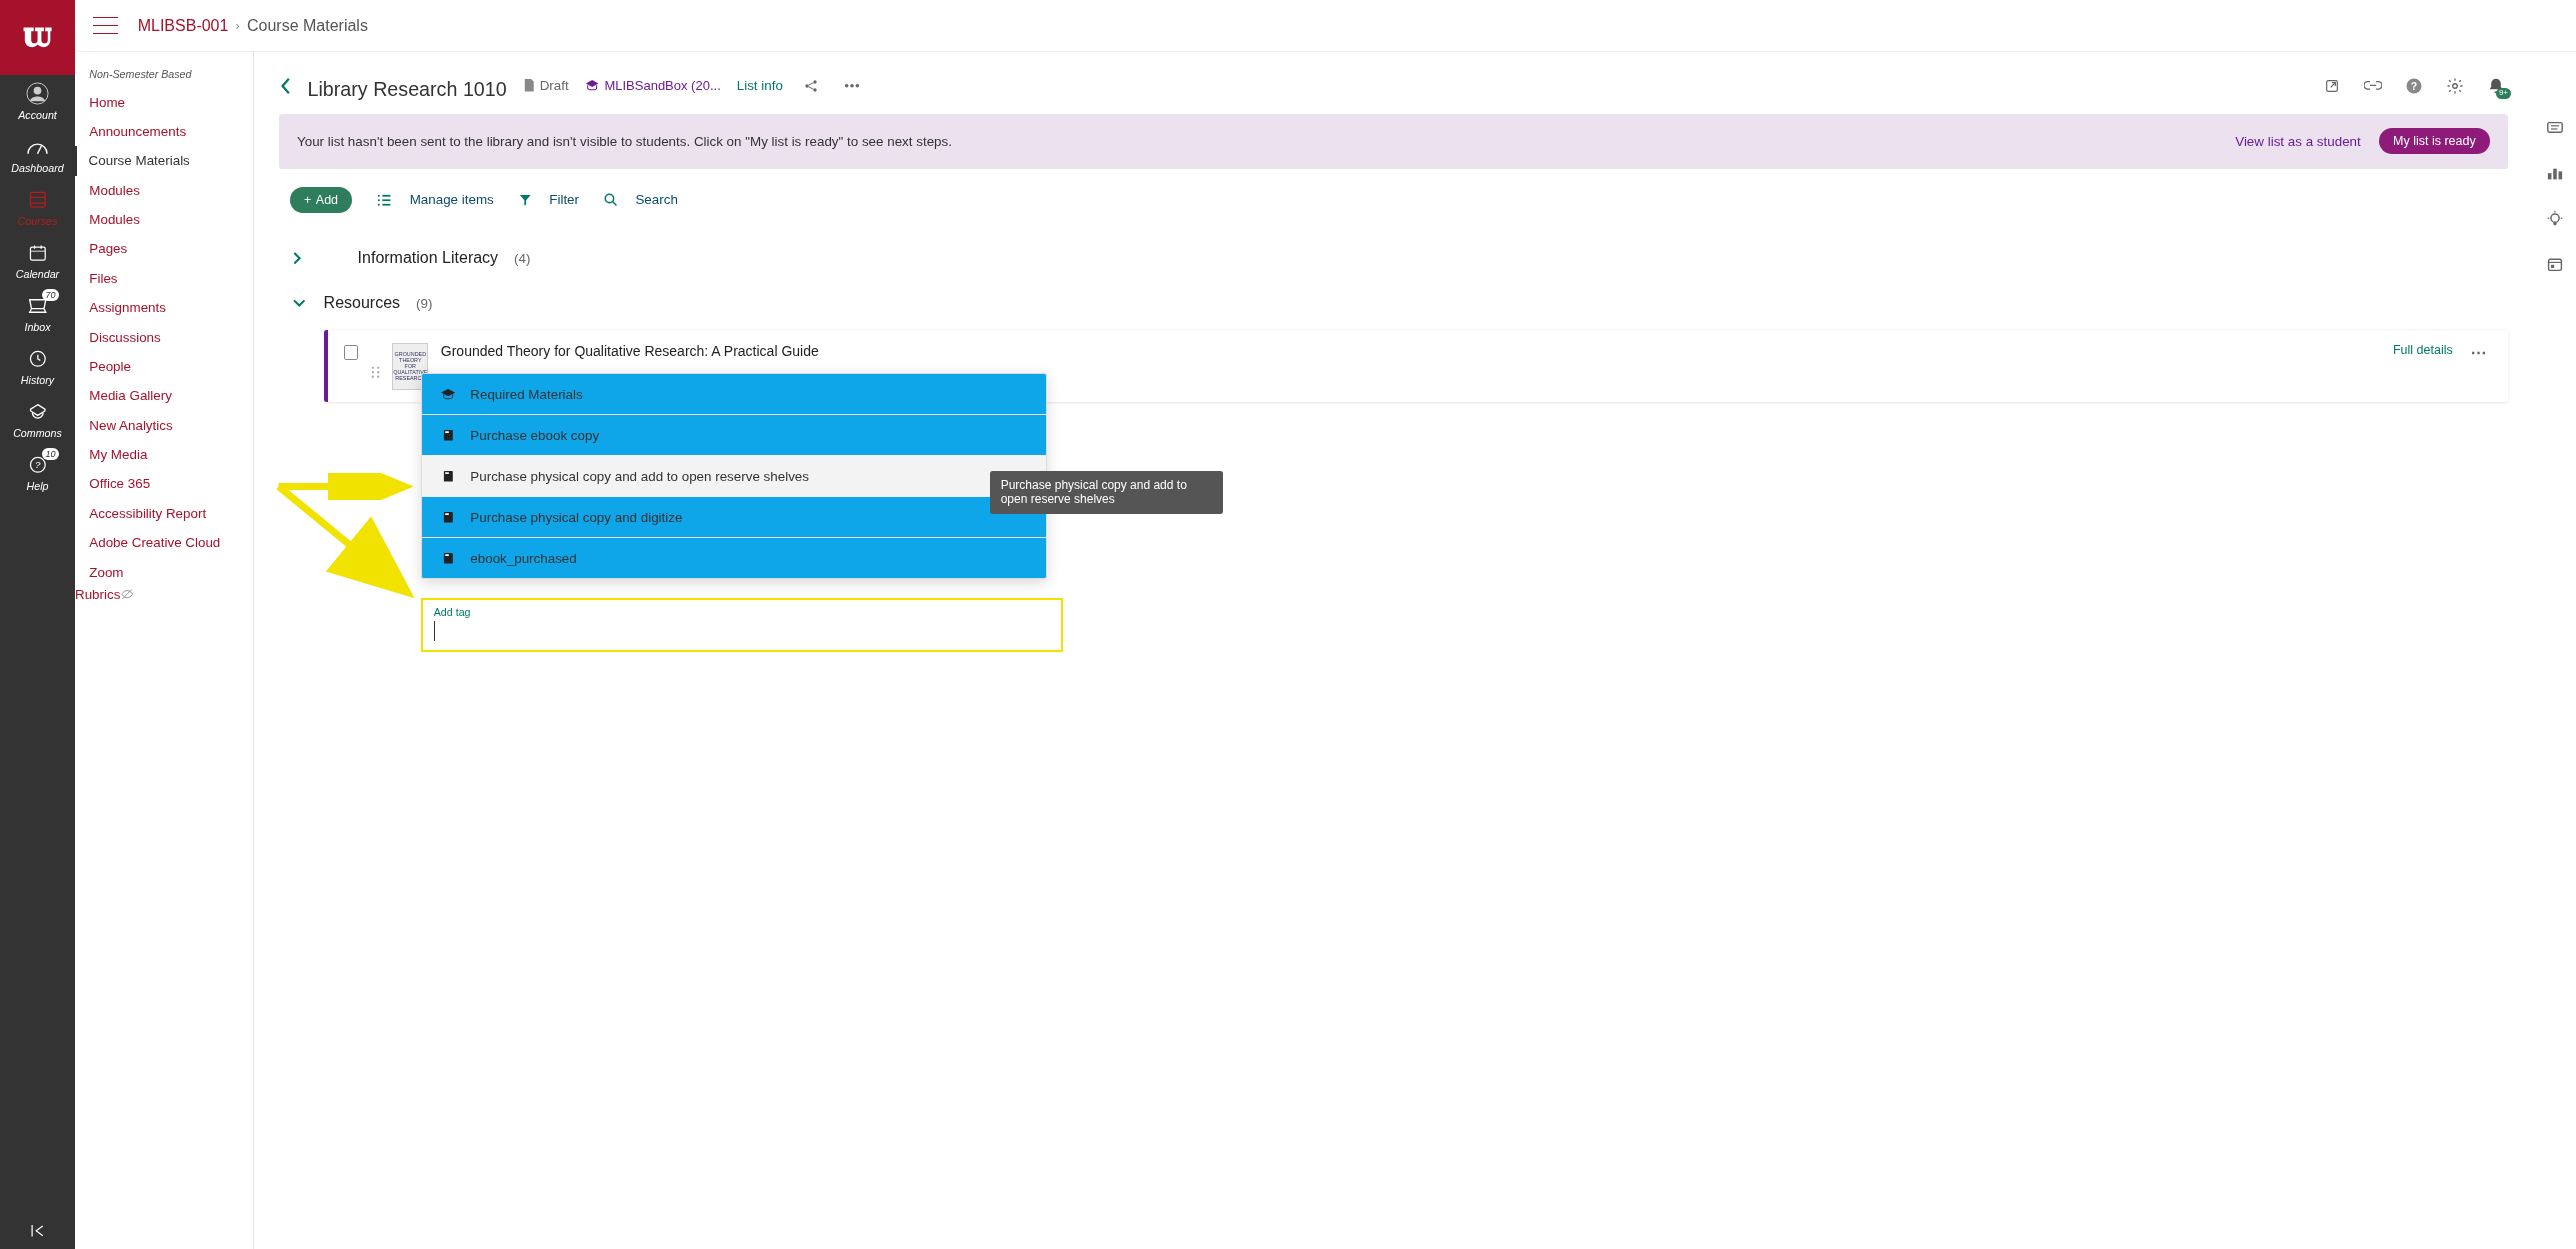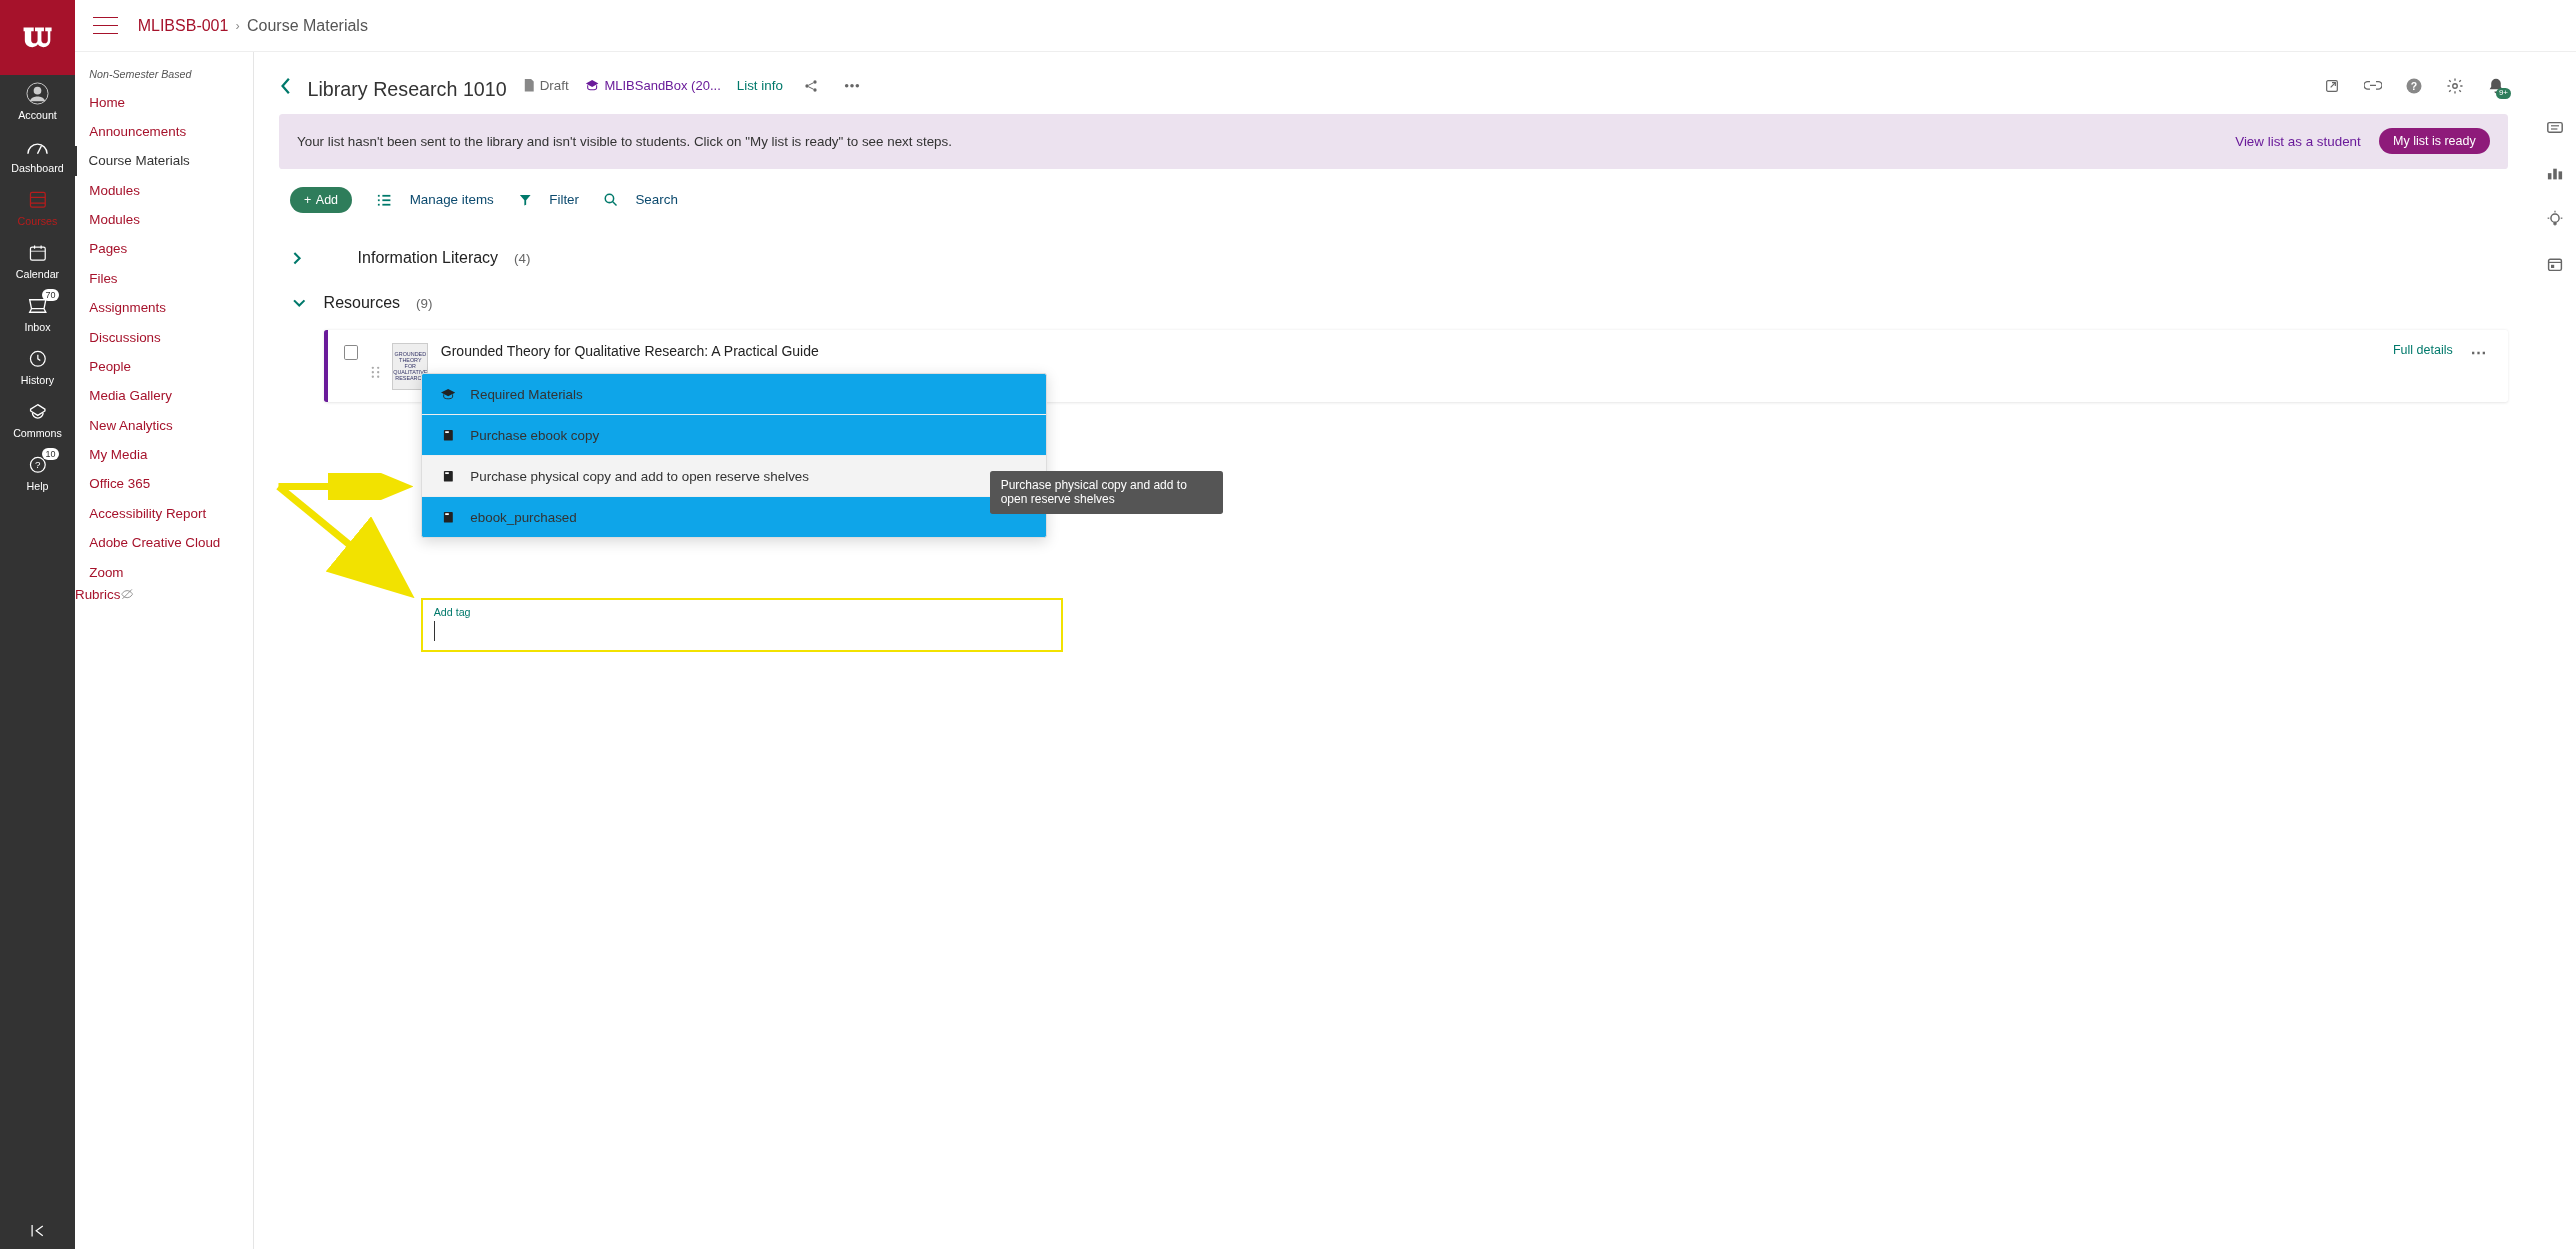--- a/index.html
+++ b/index.html
@@ -2,21 +2,21 @@
 <html style="font-size:14.3px"><head>
 <meta charset="utf-8">
 <style>
 * { box-sizing: border-box; margin: 0; padding: 0; }
 body { font-family: -apple-system, "Helvetica Neue", Arial, sans-serif; font-size: 12.5px; color: #333; background: #fff; overflow: hidden; }
 .app { display: flex; height: 100vh; width: 100vw; }
 
 
 .appnav { width: 75px; background: #333; color: #fff; display: flex; flex-direction: column; align-items: center; }
 .appnav .logo { width: 75px; height: 75px; background: #a6122b; display: flex; align-items: center; justify-content: center; }
-.appnav .item { width: 75px; display: flex; flex-direction: column; align-items: center; padding: 7.2px 0; color: #fff; font-size: 10.7px; cursor: pointer; position: relative; }
+.appnav .item { width: 75px; display: flex; flex-direction: column; align-items: center; padding: 7.2px 0; color: #fff; font-size: 10.7px; cursor: pointer; position: relative; font-style: italic; }
 .appnav .item.active { color: #b71c1c; }
 .appnav .item .ico { width: 23px; height: 23px; display: flex; align-items: center; justify-content: center; margin-bottom: 3.6px; }
 .appnav .spacer { flex: 1; }
 .appnav .collapse { width: 75px; height: 36px; display: flex; align-items: center; justify-content: center; color: #fff; cursor: pointer; }
 .badge-sm { position: absolute; top: 1.8px; right: 16px; background: #fff; color: #333; font-size: 9px; border-radius: 894px; padding: 0 3.6px; line-height: 12.5px; min-width: 16px; text-align: center; }
 
 
 .coursenav { width: 179px; border-right: 0.9px solid #e5e5e5; padding-top: 9px; }
 .coursenav .label-small { font-style: italic; font-size: 10.7px; color: #555; padding: 7.2px 14.3px; }
 .coursenav a { display: block; padding: 7.2px 14.3px; color: #a6122b; text-decoration: none; font-size: 13.4px; cursor: pointer; }
@@ -415,20 +415,29 @@
                 </span>
               <span>Purchase physical copy and add to open reserve shelves</span>
             </div>
             <div class="dd-item">
               <span class="dd-ico">
                   <svg width="10.7" height="12.5" viewBox="0 0 12 14">
                     <rect x="1" y="1" width="10" height="12" rx="1" fill="#222"></rect>
                     <rect x="2.5" y="2.5" width="4" height="2" fill="#fff"></rect>
                   </svg>
                 </span>
+              <span>Purchase physical copy and digitize</span>
+            </div>
+            <div class="dd-item">
+              <span class="dd-ico">
+                  <svg width="10.7" height="12.5" viewBox="0 0 12 14">
+                    <rect x="1" y="1" width="10" height="12" rx="1" fill="#222"></rect>
+                    <rect x="2.5" y="2.5" width="4" height="2" fill="#fff"></rect>
+                  </svg>
+                </span>
               <span>ebook_purchased</span>
             </div>
           </div>
 
           <div class="tooltip">Purchase physical copy and add to open reserve shelves</div>
 
           <div class="addtag-wrap">
             <div class="addtag-label">Add tag</div>
             <input class="addtag-input" placeholder="" style="">
           </div>

